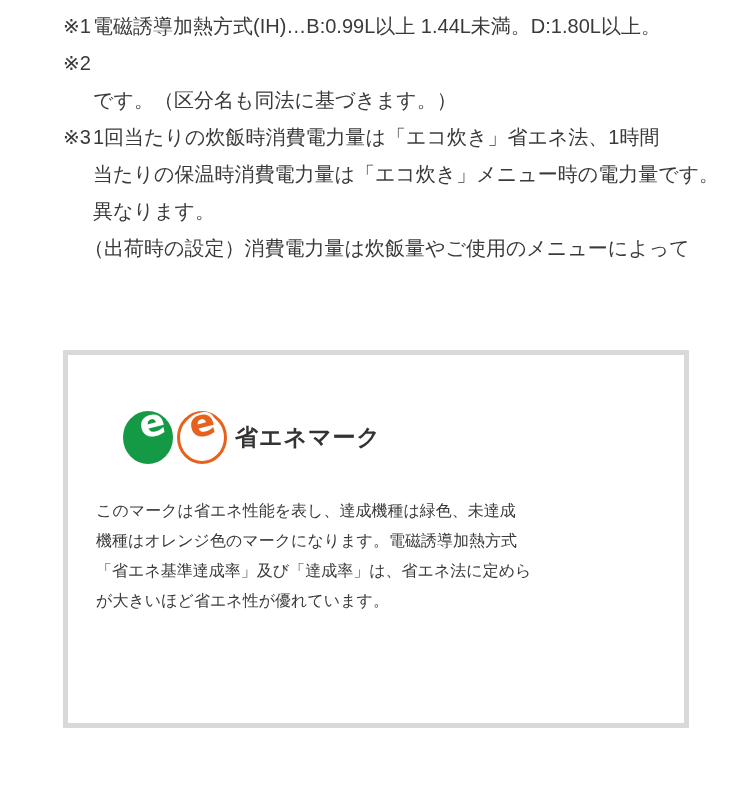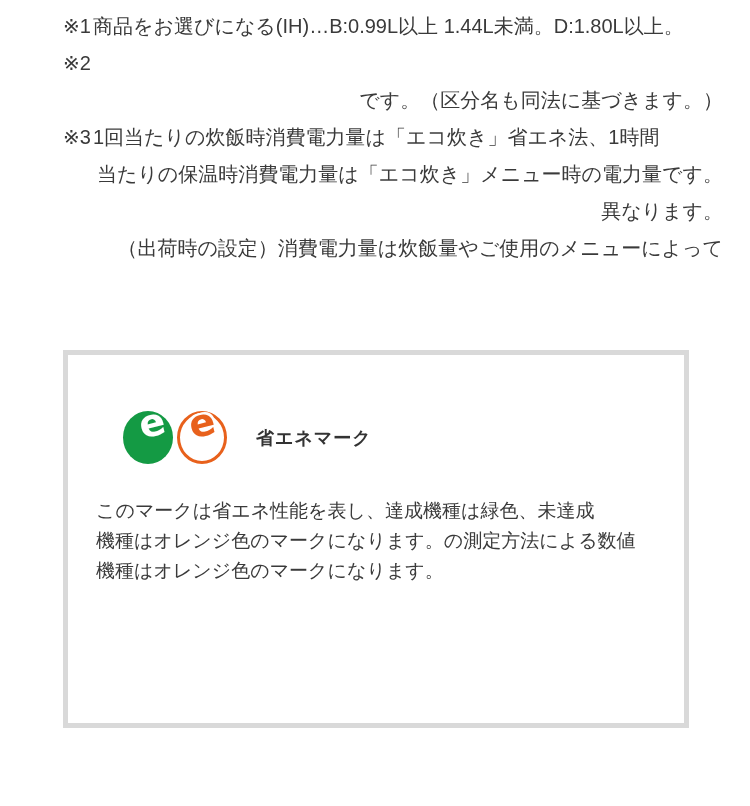--- a/index.html
+++ b/index.html
@@ -29,21 +29,20 @@
     display: flex;
     white-space: nowrap;
   }
   .note-marker {
     flex: 0 0 auto;
     width: 30px;
   }
   .note-cont {
     padding-left: 30px;
     white-space: nowrap;
-    text-align: right;
   }
   .note-cont.outdent {
     padding-left: 21px;
   }
 
   
   .eco-box {
     position: absolute;
     left: 63px;
     top: 350px;
@@ -88,48 +87,48 @@
   }
   .mark-orange .e {
     color: #e8611c;
     left: 9px;
     top: -10px;
     text-shadow:
       -2px 0 0 #fff, 2px 0 0 #fff, 0 -2px 0 #fff, 0 2px 0 #fff,
       -2px -2px 0 #fff, 2px 2px 0 #fff, -2px 2px 0 #fff, 2px -2px 0 #fff;
   }
   .eco-title {
-    margin-left: 29px;
-    font-size: 18px;
+    margin-left: 8px;
+    font-size: 23px;
     font-weight: bold;
     color: #333333;
     letter-spacing: 1px;
   }
   .eco-body {
     position: absolute;
     left: 28px;
     top: 141px;
     color: #3a3a3a;
-    font-size: 19px;
+    font-size: 16px;
     line-height: 30px;
   }
   .eco-body div {
     white-space: nowrap;
   }
 </style>
 </head>
 <body>
 
 <div class="page">
 
   <div class="notes">
 
     <div class="note-line">
       <span class="note-marker">※1</span>
-      <span>商品をお選びになる(IH)…B:0.99L以上 1.44L未満。D:1.80L以上。</span>
+      <span>電磁誘導加熱方式(IH)…B:0.99L以上 1.44L未満。D:1.80L以上。</span>
     </div>
 
     <div class="note-line">
       <span class="note-marker">※2</span>
     </div>
     <div class="note-cont">です。（区分名も同法に基づきます。）</div>
 
     <div class="note-line">
       <span class="note-marker">※3</span>
       <span>1回当たりの炊飯時消費電力量は「エコ炊き」省エネ法、1時間</span>
@@ -147,19 +146,20 @@
         <span class="e">e</span>
       </div>
       <div class="mark mark-orange">
         <span class="e">e</span>
       </div>
       <div class="eco-title">省エネマーク</div>
     </div>
 
     <div class="eco-body">
       <div>このマークは省エネ性能を表し、達成機種は緑色、未達成</div>
-      <div>機種はオレンジ色のマークになります。の測定方法による数値</div>
-      <div>機種はオレンジ色のマークになります。</div>
+      <div>機種はオレンジ色のマークになります。電磁誘導加熱方式</div>
+      <div>「省エネ基準達成率」及び「達成率」は、省エネ法に定めら</div>
+      <div>が大きいほど省エネ性が優れています。</div>
     </div>
 
   </div>
 
 </div>
 
 </body></html>

